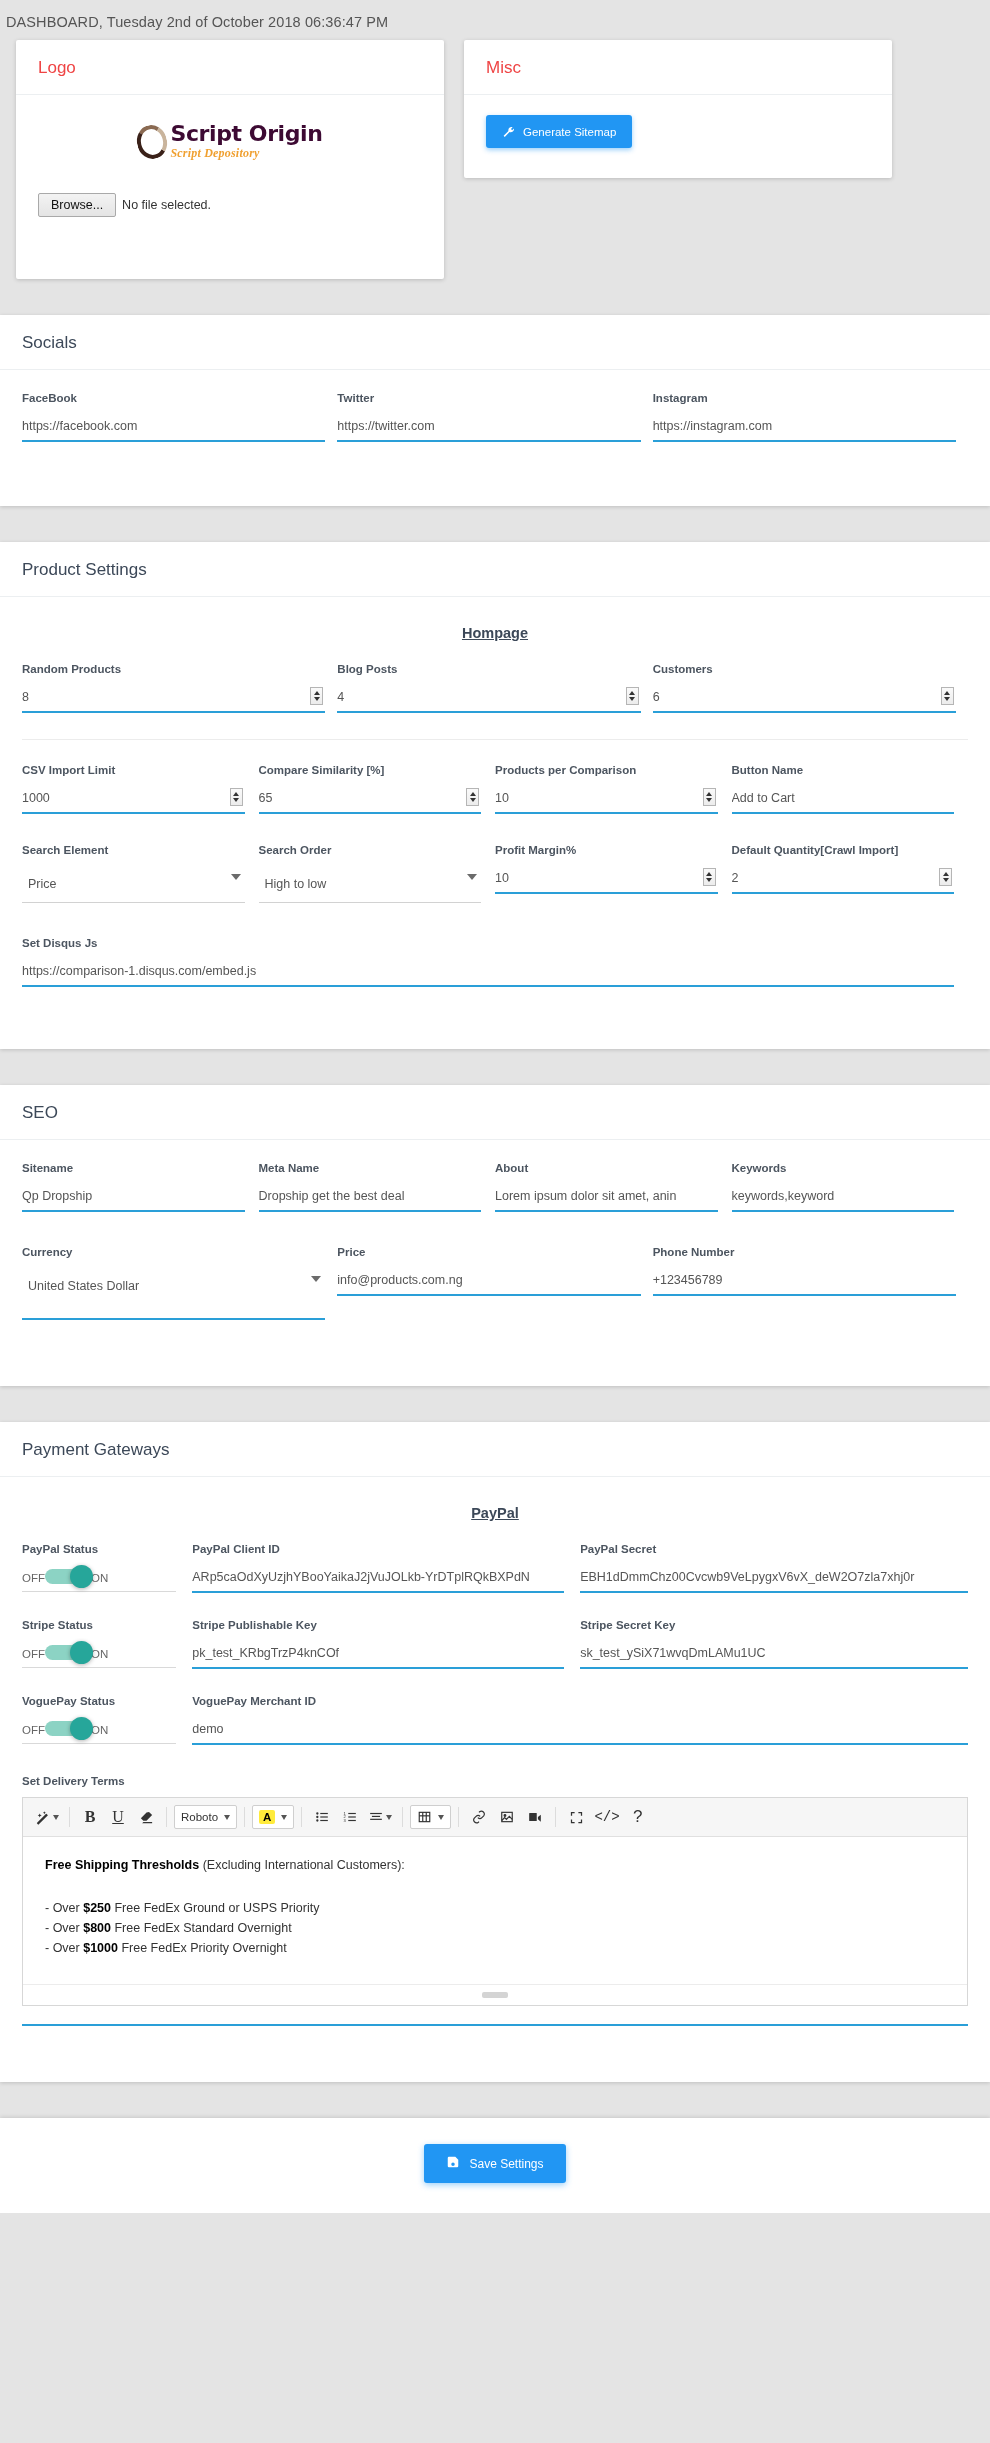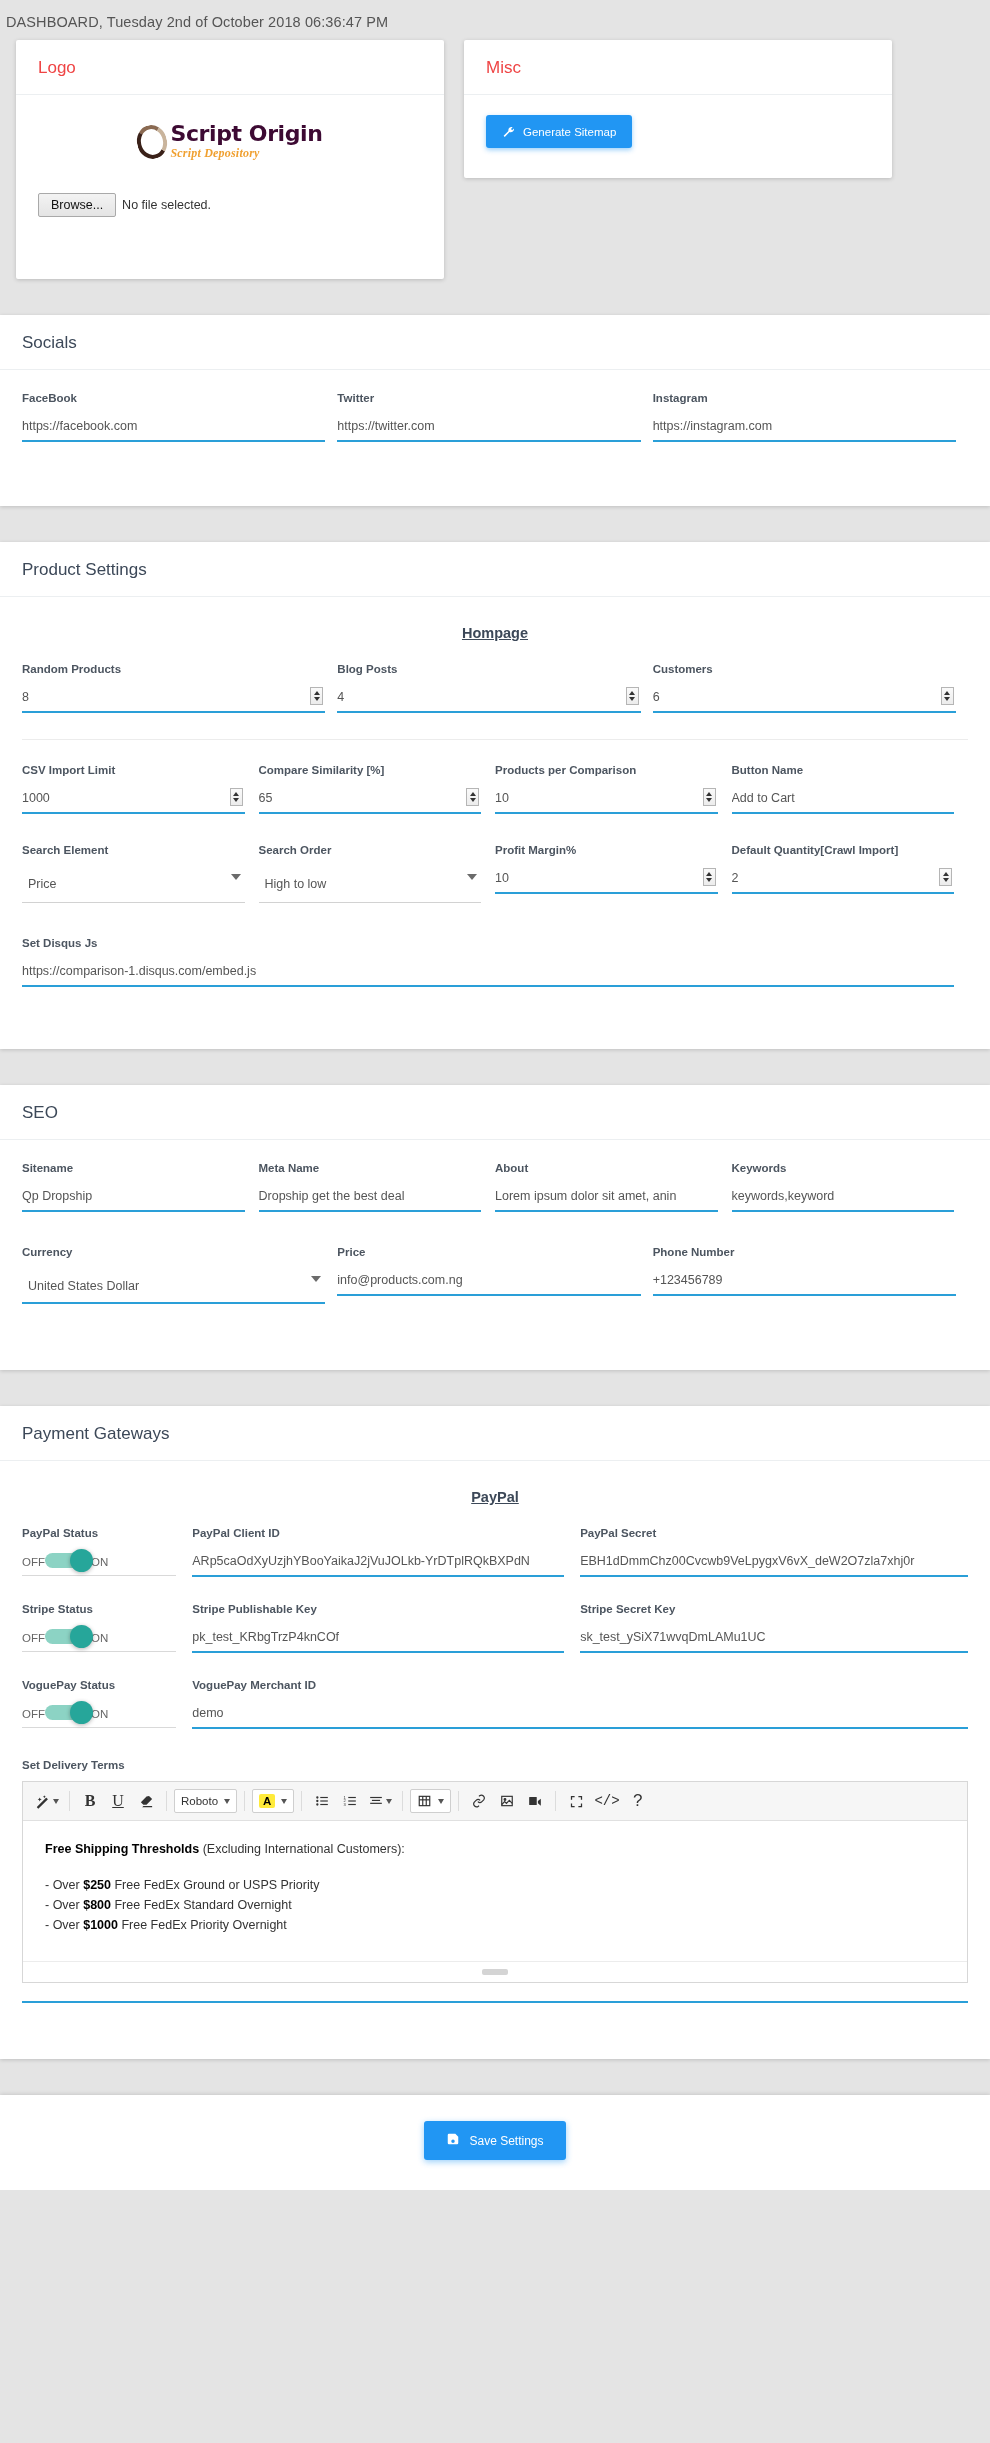--- a/index.html
+++ b/index.html
@@ -458,21 +458,21 @@
               <span class="fld-val">keywords,keyword</span>
             </div>
         </div>
       </div>
 
       <div style="height:18px"></div>
 
       <div class="grid">
         <div class="col-3">
           <span class="fld-label">Currency</span>
-          <div class="fld" style="padding:6px 0 7px 6px">
+          <div class="fld" style="padding:6px 0 23px 6px">
             <span class="fld-val">United States Dollar</span>
             <span class="caret"></span>
           </div>
         </div>
         <div class="col-3">
           <span class="fld-label">Price</span>
           <div class="fld">
               <span class="fld-val">info@products.com.ng</span>
             </div>
         </div>
@@ -660,21 +660,21 @@
           <span class="tb-btn">
             <svg width="17" height="15" viewBox="0 0 24 24" fill="none" stroke="#333" stroke-width="2">
                 <path d="M4 9V4h5M20 9V4h-5M4 15v5h5M20 15v5h-5"></path>
               </svg>
           </span>
           <span class="tb-btn" style="font-size:14px;font-family:'Liberation Mono',monospace">&lt;/&gt;</span>
           <span class="tb-btn" style="font-size:17px">?</span>
         </div>
 
         <div class="ed-content">
-          <div style="margin-bottom:16px">
+          <div style="margin-bottom:23px">
             <b>Free Shipping Thresholds</b><span> (Excluding International Customers):</span>
           </div>
           <div>
             <span>- Over </span><b>$250</b><span> Free FedEx Ground or USPS Priority</span>
           </div>
           <div>
             <span>- Over </span><b>$800</b><span> Free FedEx Standard Overnight</span>
           </div>
           <div>
             <span>- Over </span><b>$1000</b><span> Free FedEx Priority Overnight</span>

